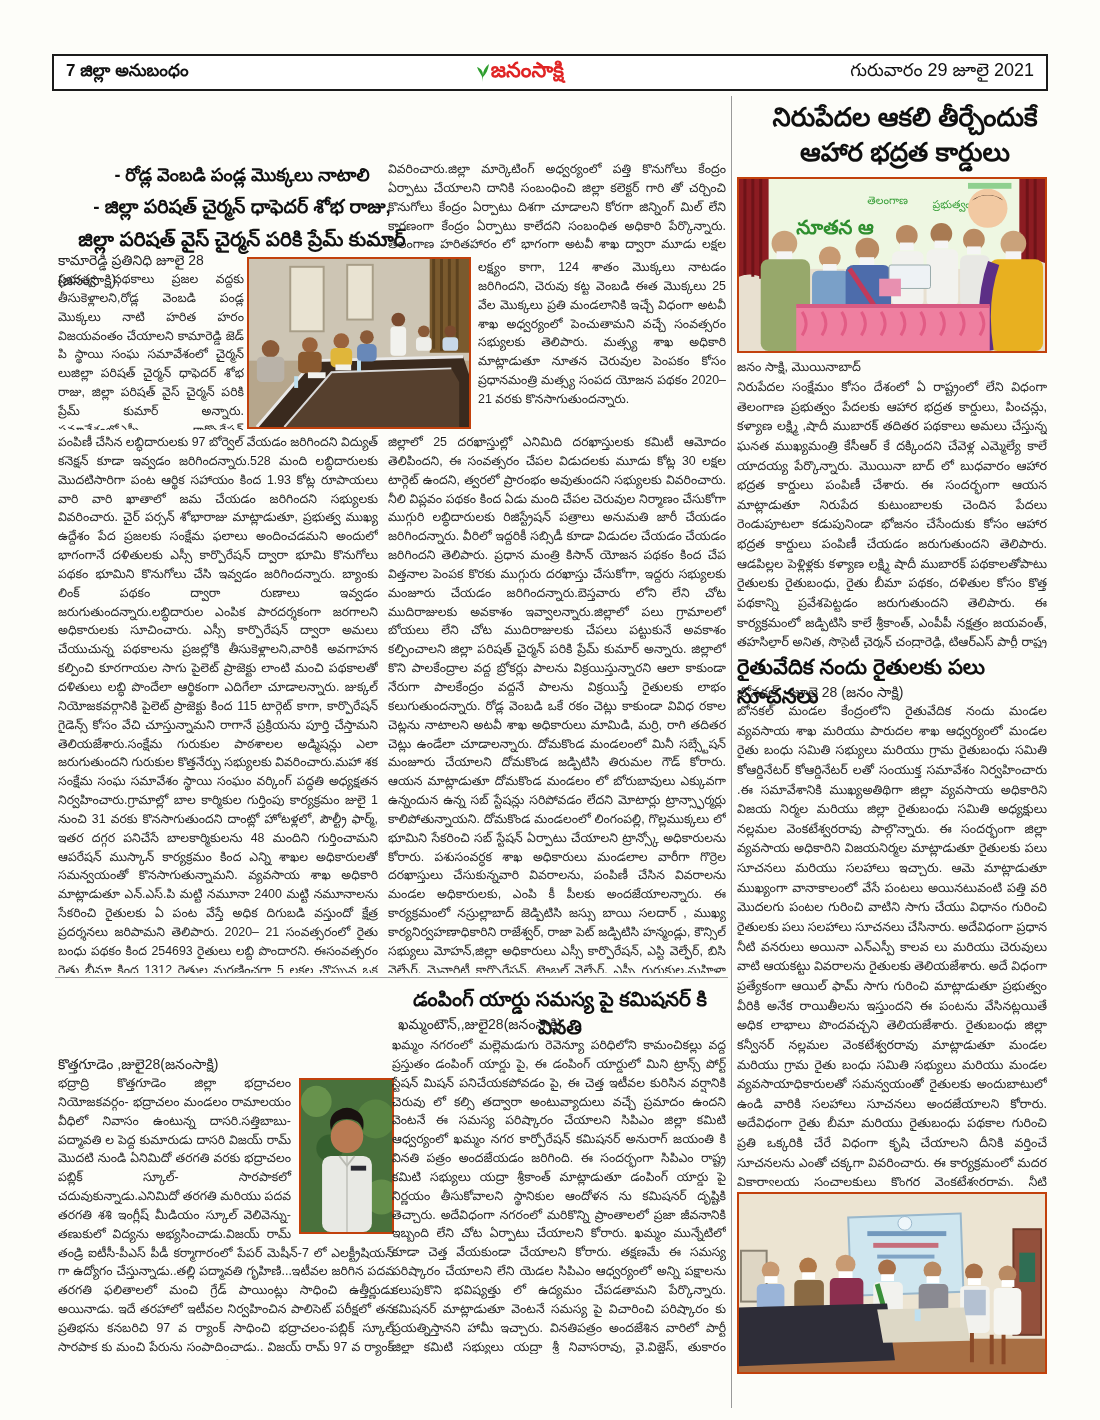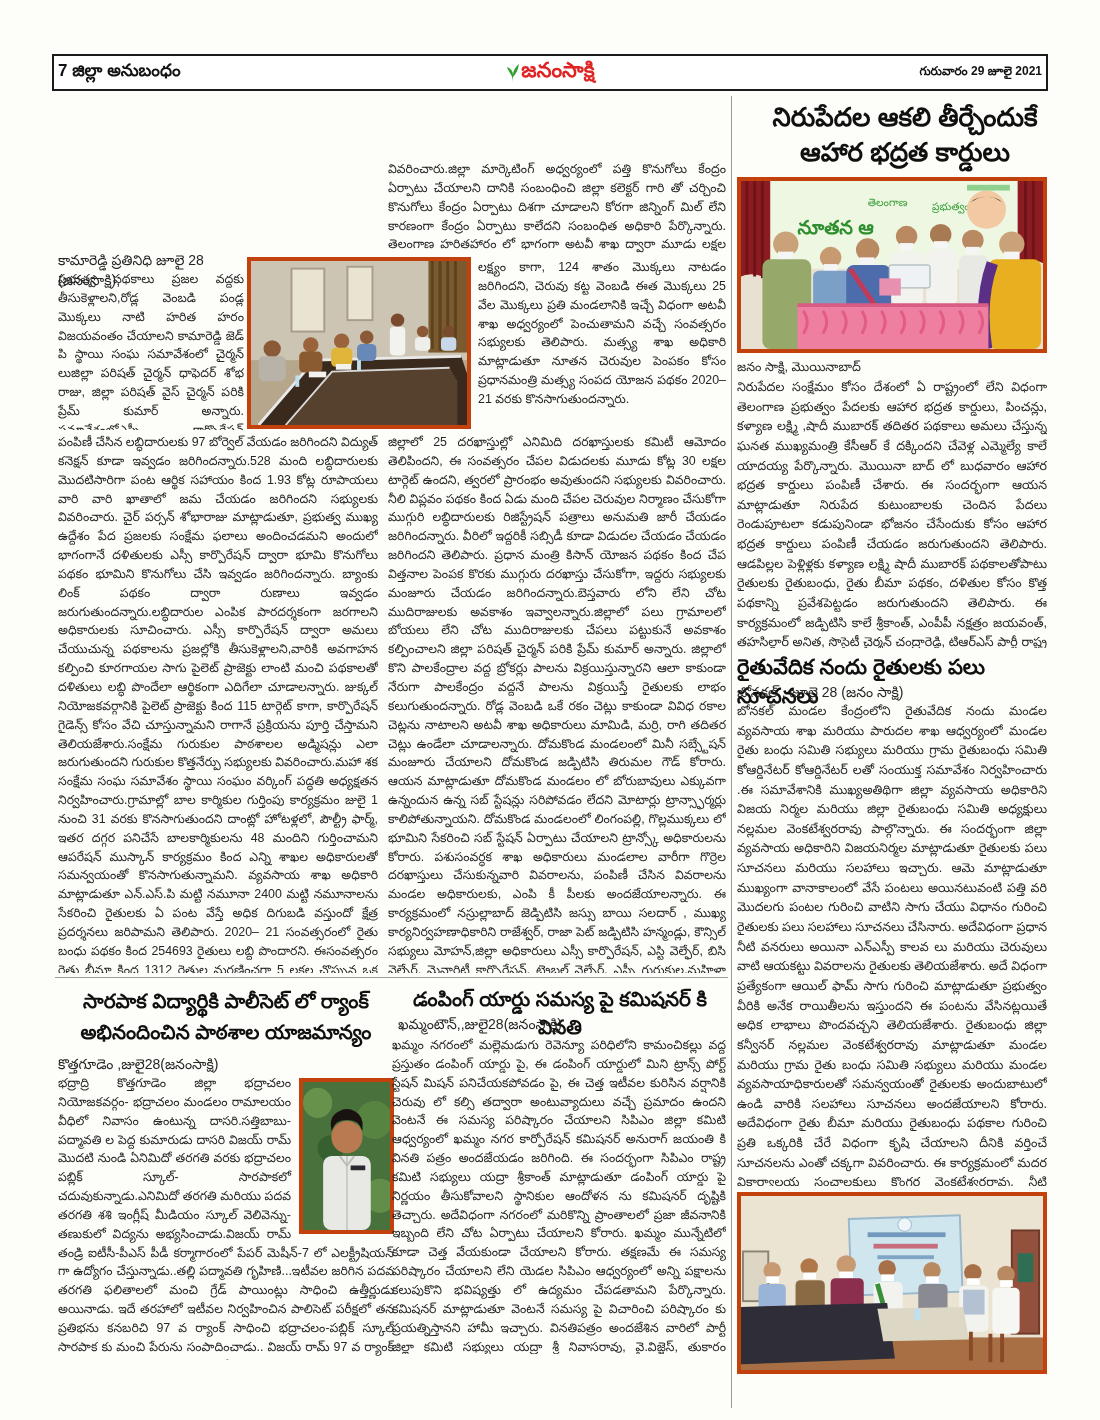--- a/index.html
+++ b/index.html
@@ -1,35 +1,35 @@
 <!DOCTYPE html>
 <html><head>
 <meta charset="utf-8">
 <style>
   html,body{margin:0;padding:0;background:#e9e9e9;}
   .page{position:relative;width:1100px;height:1420px;margin:0 auto;background:#fdfdf9;
         font-family:"Liberation Sans","DejaVu Sans",sans-serif;color:#1c1c1c;overflow:hidden;}
   .abs{position:absolute;}
   .just{text-align:justify;font-size:12.4px;line-height:1.52;color:#252525;overflow:hidden;}
   .hdrbox{border:2px solid #1b1b1b;display:flex;align-items:center;justify-content:space-between;
-          padding:0 4px;box-sizing:border-box;background:#fff;}
+          padding:0 12px;box-sizing:border-box;background:#fff;}
   .pglabel{font-size:17px;font-weight:bold;color:#111;}
   .mast{display:flex;align-items:center;}
   .mast .ttl{font-size:21px;font-weight:bold;color:#e02424;}
-  .datelab{font-size:12px;font-weight:bold;color:#111;}
+  .datelab{font-size:18px;font-weight:normal;color:#111;}
   .lead-head{font-size:35px;font-weight:bold;color:#1e7d1e;line-height:1.05;letter-spacing:.2px;}
   .subheads{text-align:center;font-weight:bold;color:#111;}
   .subheads .s1{font-size:18px;line-height:1.7;}
   .subheads .s2{font-size:19px;line-height:1.7;}
   .subheads .s3{font-size:20px;line-height:1.6;}
   .byline{font-size:14px;color:#252525;}
   .sechead{font-weight:bold;color:#101010;text-align:center;}
   .rule-h{background:#9a9a9a;height:1px;}
   .rule-v{background:#9a9a9a;width:1px;}
-  .photo{border:4px solid #c2410c;box-sizing:border-box;overflow:hidden;background:#ccc;}
+  .photo{border:2px solid #c2410c;box-sizing:border-box;overflow:hidden;background:#ccc;}
   .photo svg{display:block;width:100%;height:100%;}
   .pf{float:right;width:95px;height:156px;margin:4px 0 4px 8px;}
   .srcline{font-size:12.6px;color:#252525;}
 </style>
 </head>
 <body>
 
 <div class="page">
 
   <div class="abs hdrbox" style="left:52px;top:54px;width:996px;height:37px;">
@@ -43,20 +43,25 @@
       <span class="ttl">జనంసాక్షి</span>
     </span>
     <span class="datelab">గురువారం 29  జూలై  2021</span>
   </div>
 
   <div class="abs rule-v" style="left:731px;top:96px;height:1312px;"></div>
 
   <div class="abs rule-h" style="left:55px;top:977px;width:673px;"></div>
 
 
+  <div class="abs subheads" style="left:58px;top:160px;width:368px;">
+    <div class="s1">- రోడ్ల వెంబడి పండ్ల మొక్కలు నాటాలి</div>
+    <div class="s2">- జిల్లా పరిషత్ చైర్మన్ ధాఫెదర్  శోభ రాజు,</div>
+    <div class="s3">జిల్లా పరిషత్ వైస్ చైర్మన్ పరికి ప్రేమ్ కుమార్</div>
+  </div>
 
   <div class="abs byline" style="left:58px;top:252px;width:186px;">కామారెడ్డి ప్రతినిధి జూలై 28 (జనంసాక్షి);</div>
 
   <div class="abs just" style="left:58px;top:270px;width:186px;height:160px;">ప్రభుత్వ పథకాలు ప్రజల వద్దకు తీసుకెళ్లాలని,రోడ్ల వెంబడి పండ్ల మొక్కలు నాటి హరిత హరం విజయవంతం చేయాలని కామారెడ్డి జెడ్ పి స్థాయి సంఘ సమావేశంలో చైర్మన్ లుజిల్లా పరిషత్ చైర్మన్ ధాఫెదర్ శోభ రాజు, జిల్లా పరిషత్ వైస్ చైర్మన్ పరికి ప్రేమ్ కుమార్ అన్నారు. సమావేశంలోఎస్సీ కార్పొరేషన్ ఎగ్జిక్యూటివ్ డైరెక్టర్ మాట్లాడుతూ, జిల్లా లో 2014 –15 నుంచి 528 మంది లబ్ధిదారులకు 1210 ఎకరాల భూమిని కొనుగోలు చేశమన్నారు.</div>
 
   <div class="abs just" style="left:58px;top:433px;width:320px;height:540px;">పంపిణీ చేసిన లబ్ధిదారులకు 97 బోర్వెల్ వేయడం జరిగిందని విద్యుత్ కనెక్షన్ కూడా ఇవ్వడం జరిగిందన్నారు.528 మంది లబ్ధిదారులకు మొదటిసారిగా పంట ఆర్థిక సహాయం కింద 1.93 కోట్ల రూపాయలు వారి వారి ఖాతాలో జమ చేయడం జరిగిందని సభ్యులకు వివరించారు. చైర్ పర్సన్ శోభారాజు మాట్లాడుతూ, ప్రభుత్వ ముఖ్య ఉద్దేశం పేద ప్రజలకు సంక్షేమ ఫలాలు అందించడమని అందులో భాగంగానే దళితులకు ఎస్సీ కార్పొరేషన్ ద్వారా భూమి కొనుగోలు పథకం భూమిని కొనుగోలు చేసి ఇవ్వడం జరిగిందన్నారు. బ్యాంకు లింక్ పథకం ద్వారా రుణాలు ఇవ్వడం జరుగుతుందన్నారు.లబ్ధిదారుల ఎంపిక పారదర్శకంగా జరగాలని అధికారులకు సూచించారు. ఎస్సీ కార్పొరేషన్ ద్వారా అమలు చేయుచున్న పథకాలను ప్రజల్లోకి తీసుకెళ్లాలని,వారికి అవగాహన కల్పించి కూరగాయల సాగు పైలెట్ ప్రాజెక్టు లాంటి మంచి పథకాలతో దళితులు లబ్ధి పొందేలా ఆర్థికంగా ఎదిగేలా చూడాలన్నారు. జుక్కల్ నియోజకవర్గానికి పైలెట్ ప్రాజెక్టు కింద 115 టార్గెట్ కాగా, కార్పొరేషన్ గైడెన్స్ కోసం వేచి చూస్తున్నామని రాగానే ప్రక్రియను పూర్తి చేస్తామని తెలియజేశారు.సంక్షేమ గురుకుల పాఠశాలల అడ్మిషన్లు ఎలా జరుగుతుందని గురుకుల కొత్తనేర్పు సభ్యులకు వివరించారు.మహా శక సంక్షేమ సంఘ సమావేశం స్థాయి సంఘం వర్కింగ్ పద్ధతి అధ్యక్షతన నిర్వహించారు.గ్రామాల్లో బాల కార్మికుల గుర్తింపు కార్యక్రమం జులై 1 నుంచి 31 వరకు కొనసాగుతుందని దాంట్లో హోటళ్లలో, పౌల్ట్రీ ఫార్మ్, ఇతర దగ్గర పనిచేసే బాలకార్మికులను 48 మందిని గుర్తించామని ఆపరేషన్ ముస్కాన్ కార్యక్రమం కింద ఎన్ని శాఖల అధికారులతో సమన్వయంతో కొనసాగుతున్నామని. వ్యవసాయ శాఖ అధికారి మాట్లాడుతూ ఎన్.ఎస్.పి మట్టి నమూనా 2400 మట్టి నమూనాలను సేకరించి రైతులకు ఏ పంట వేస్తే అధిక దిగుబడి వస్తుందో క్షేత్ర ప్రదర్శనలు జరిపామని తెలిపారు. 2020– 21 సంవత్సరంలో రైతు బంధు పథకం కింద 254693 రైతులు లబ్ది పొందారని. ఈసంవత్సరం రైతు బీమా కింద 1312 రైతుల మరణించగా 5 లక్షల చొప్పున ఒక రైతు కుటుంబానికి సహాయం అందజేయడం జరిగిందని, జిల్లాలో 104 రైతు వేదికలను 104 కేంద్రాలలో రైతు శిక్షణ కార్యక్రమాలు జరుగుతున్నాయని. ప్రతి మంగళవారం, శుక్రవారం రైతు శిక్షణ జరుగుతుందని సభ్యులకు తెలిపారు.</div>
 
   <div class="abs just" style="left:388px;top:160px;width:338px;height:96px;">వివరించారు.జిల్లా మార్కెటింగ్ అధ్వర్యంలో పత్తి కొనుగోలు కేంద్రం ఏర్పాటు చేయాలని దానికి సంబంధించి జిల్లా కలెక్టర్ గారి తో చర్చించి కొనుగోలు కేంద్రం ఏర్పాటు దిశగా చూడాలని కోరగా జిన్నింగ్ మిల్ లేని కారణంగా కేంద్రం ఏర్పాటు కాలేదని సంబంధిత అధికారి పేర్కొన్నారు. తెలంగాణ హరితహారం లో భాగంగా అటవీ శాఖ ద్వారా మూడు లక్షల మొక్కలు నాటి</div>
 
   <div class="abs just" style="left:478px;top:258px;width:248px;height:172px;">లక్ష్యం కాగా, 124 శాతం మొక్కలు నాటడం జరిగిందని, చెరువు కట్ట వెంబడి ఈత మొక్కలు 25 వేల మొక్కలు ప్రతి మండలానికి ఇచ్చే విధంగా అటవీ శాఖ అధ్వర్యంలో పెంచుతామని వచ్చే సంవత్సరం సభ్యులకు తెలిపారు. మత్స్య శాఖ అధికారి మాట్లాడుతూ నూతన చెరువుల పెంపకం కోసం ప్రధానమంత్రి మత్స్య సంపద యోజన పథకం 2020–21 వరకు కొనసాగుతుందన్నారు.</div>
@@ -207,24 +212,20 @@
       </g>
 
       <polygon points="0,116 150,112 158,170 0,176" fill="#2e2d38"></polygon>
       <polygon points="140,118 228,116 234,150 146,152" fill="#ddd8c6"></polygon>
       <rect x="178" y="118" width="6" height="12" fill="#bfe0f0"></rect>
 
       <path d="M236 142 v30 M256 144 v30 M268 144 v30" stroke="#8a4a28" stroke-width="4"></path>
     </svg>
   </div>
 
-  <div class="abs sechead" style="left:58px;top:986px;width:336px;font-size:20px;line-height:1.55;">
-    <div>సారపాక విద్యార్థికి పాలీసెట్ లో  ర్యాంక్</div>
-    <div>అభినందించిన పాఠశాల యాజమాన్యం</div>
-  </div>
   <div class="abs byline" style="left:58px;top:1056px;width:336px;">కొత్తగూడెం ,జులై28(జనంసాక్షి)</div>
   <div class="abs just" style="left:58px;top:1074px;width:336px;height:286px;">
     <span class="pf photo" style="display:block;">
       <svg viewBox="0 0 95 156" preserveAspectRatio="none">
         <rect x="0" y="0" width="95" height="156" fill="#49713c"></rect>
         <circle cx="16" cy="22" r="16" fill="#6f9b50" opacity=".8"></circle>
           <circle cx="78" cy="40" r="20" fill="#5d8a44" opacity=".8"></circle>
         <circle cx="30" cy="70" r="14" fill="#2f5a2a" opacity=".7"></circle>
           <circle cx="84" cy="120" r="18" fill="#6f9b50" opacity=".7"></circle>
         <circle cx="48" cy="58" r="17" fill="#b97a52"></circle>

